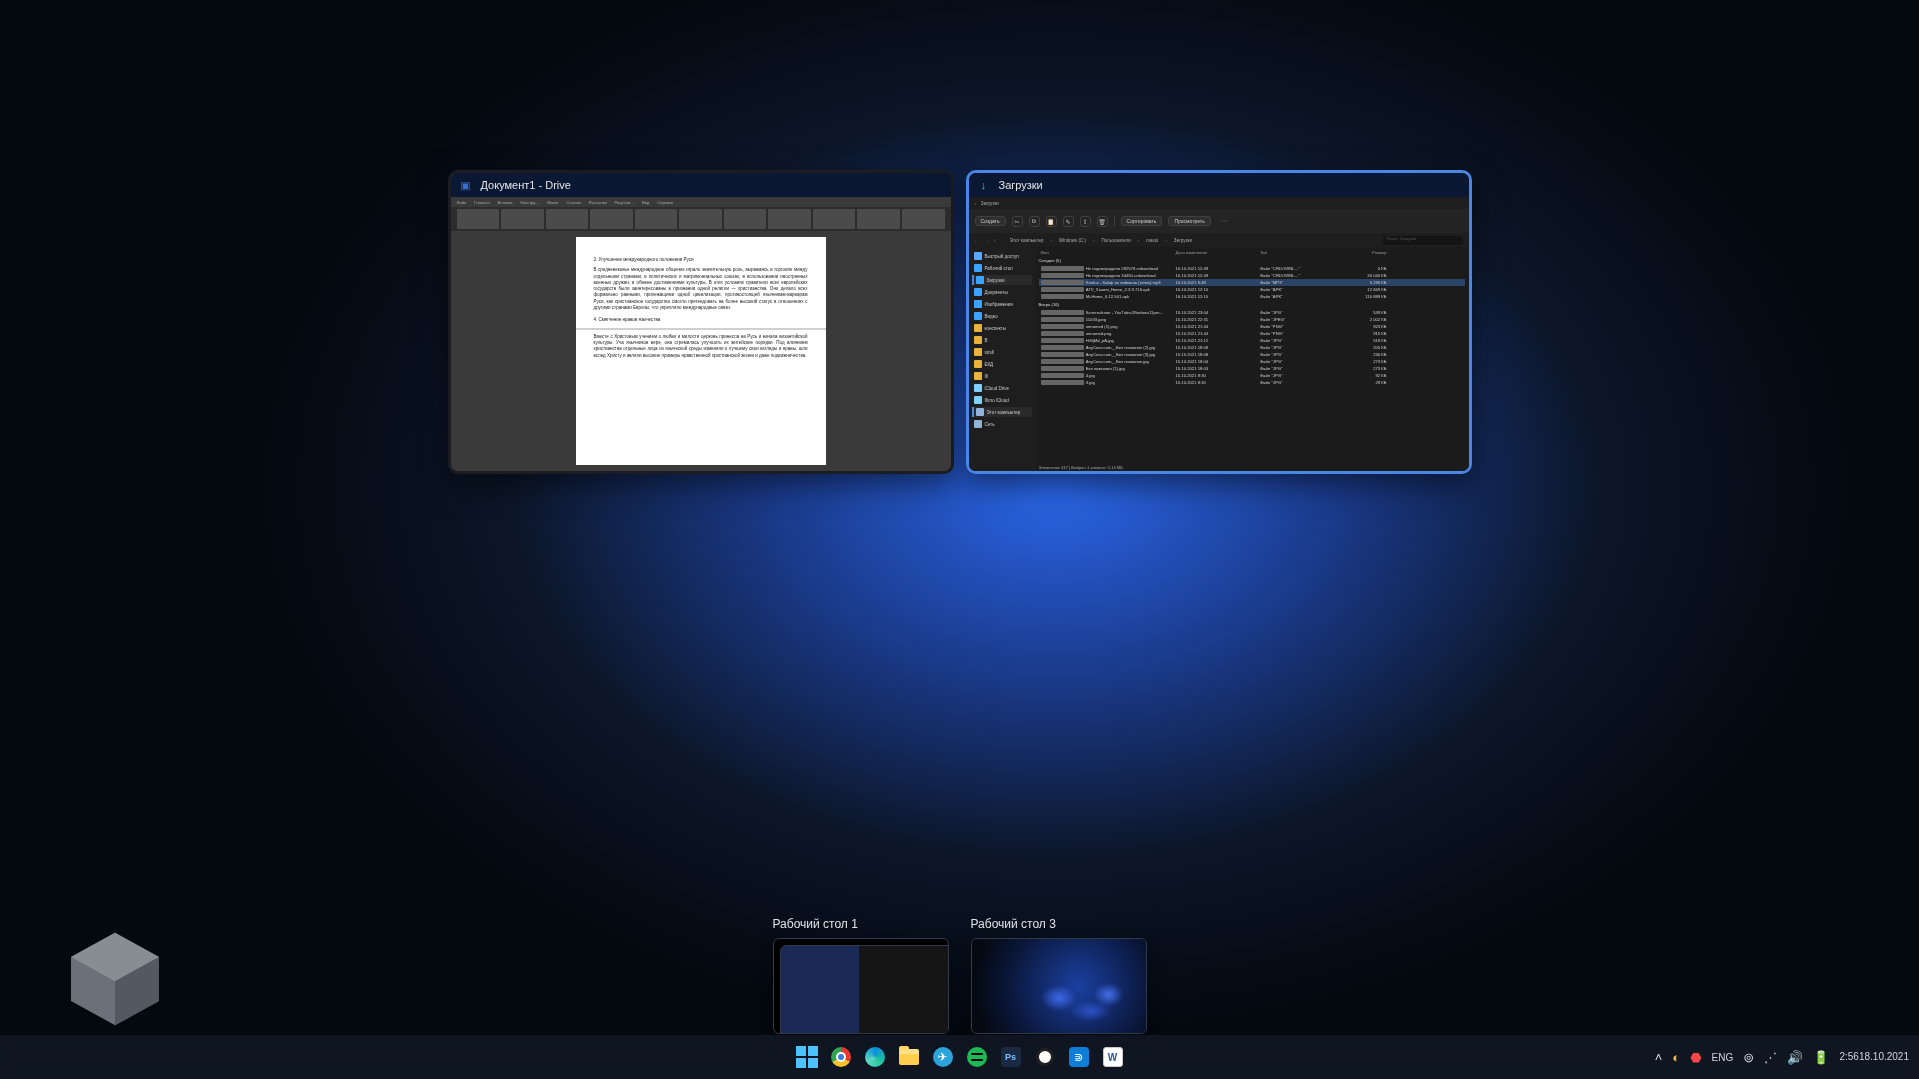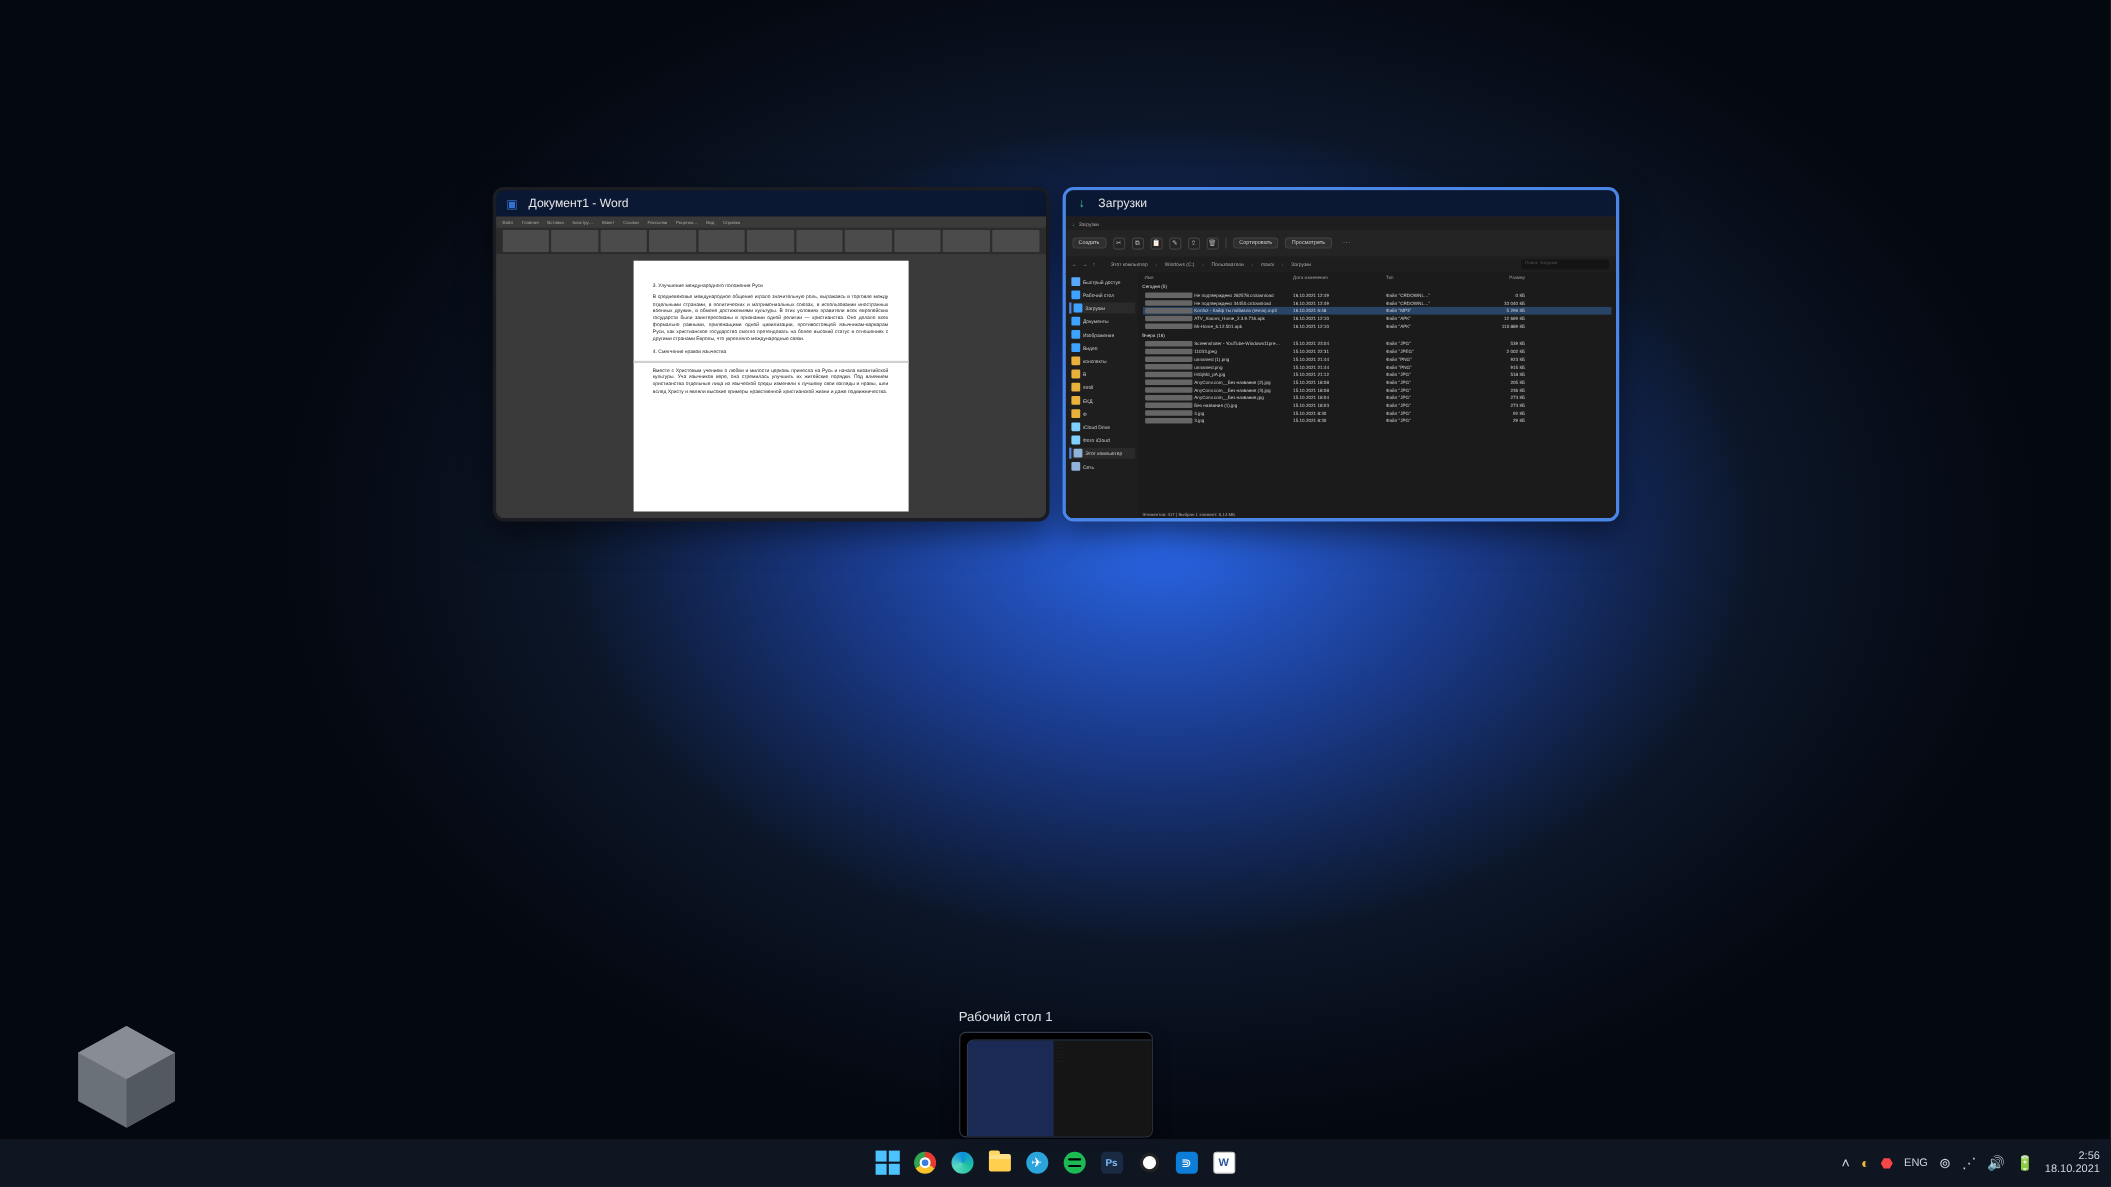--- a/index.html
+++ b/index.html
@@ -93,21 +93,21 @@
 
 .taskbar {
   position:absolute; bottom:0; left:0; right:0; height:44px;
   background:rgba(20,28,42,.7); backdrop-filter:blur(8px);
   display:flex; align-items:center; justify-content:center;
 }
 .tb-center { display:flex; gap:8px; }
 .tb-icon { width:26px; height:26px; border-radius:4px; display:flex; align-items:center; justify-content:center; font-size:16px; cursor:pointer; }
 .tb-right { position:absolute; right:10px; top:0; bottom:0; display:flex; align-items:center; gap:10px; color:#cfd6df; font-size:11px; }
 .tb-right .ric { font-size:13px; cursor:pointer; }
-.tb-clock { display:flex; flex-direction:column; align-items:flex-end; line-height:1.15; font-size:10px;justify-content:space-between; }
+.tb-clock { display:flex; align-items:flex-end; line-height:1.15; font-size:10px;justify-content:space-between; }
 
 
 .win-start { display:grid; grid-template-columns:10px 10px; grid-template-rows:10px 10px; gap:2px; }
 .win-start span { background:#4cc2ff; }
 .chrome-i{background:conic-gradient(#e63b2e 0 120deg,#f7c22c 120deg 240deg,#32a350 240deg 360deg);border-radius:50%;position:relative;width:20px;height:20px;}
 .chrome-i::after{content:"";position:absolute;inset:5px;background:#fff;border-radius:50%;}
 .chrome-i::before{content:"";position:absolute;inset:7px;background:#3b7ee0;border-radius:50%;z-index:1;}
 .edge-i{width:20px;height:20px;border-radius:50%;background:conic-gradient(#0b8edb,#1fc3a0,#5dd8c0,#0b8edb);}
 .folder-i{width:20px;height:16px;background:linear-gradient(180deg,#ffe08a 0 30%,#ffcf4d 30%);border-radius:2px;position:relative;}
 .folder-i::before{content:"";position:absolute;top:-3px;left:0;width:10px;height:4px;background:#ffd862;border-radius:2px 2px 0 0;}
@@ -121,21 +121,21 @@
 .word-i{width:20px;height:20px;border-radius:3px;background:#fff;border:1px solid #c9c9c9;display:flex;align-items:center;justify-content:center;color:#2a5699;font-size:10px;font-weight:bold;}
 </style>
 </head>
 <body>
 
 <div class="preview-wrap">
 
   <div class="preview-card">
     <div class="card-header">
       <span class="hdr-icon" id="word-icon">▣</span>
-      <span>Документ1 - Word</span>
+      <span>Документ1 - Drive</span>
     </div>
     <div class="card-body">
       <div class="word-ribbon">
         <div class="wr-row1">
           <span>Файл</span>
           <span>Главная</span>
           <span>Вставка</span>
           <span>Констру…</span>
           <span>Макет</span>
           <span>Ссылки</span>
@@ -402,20 +402,26 @@
       <div class="vd-label-row">
           <span class="vd-label">Рабочий стол 1</span>
         </div>
       <div class="vd-thumb d1">
         <div class="vd-thumb d1-inner">
             <div class="left"></div>
             <div class="right">· · · · ·<br>· · · · · · ·<br>· · · · · · · ·<br>· · · · · · · · ·<br>· · · · · · · · ·<br>· · · · · · ·</div>
           </div>
       </div>
     </div>
+    <div class="vd-item">
+      <div class="vd-label-row">
+          <span class="vd-label">Рабочий стол 3</span>
+        </div>
+      <div class="vd-thumb bloom"></div>
+    </div>
   </div>
   <div class="vd-spacer"></div>
   <div style="width:150px"></div>
 </div>
 
 <div class="taskbar">
   <div class="tb-center">
     <div class="tb-icon">
         <div class="win-start">
           <span></span>

